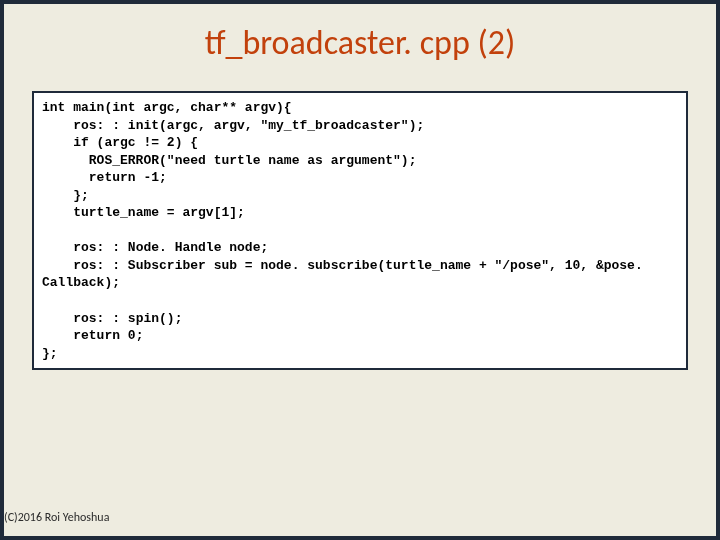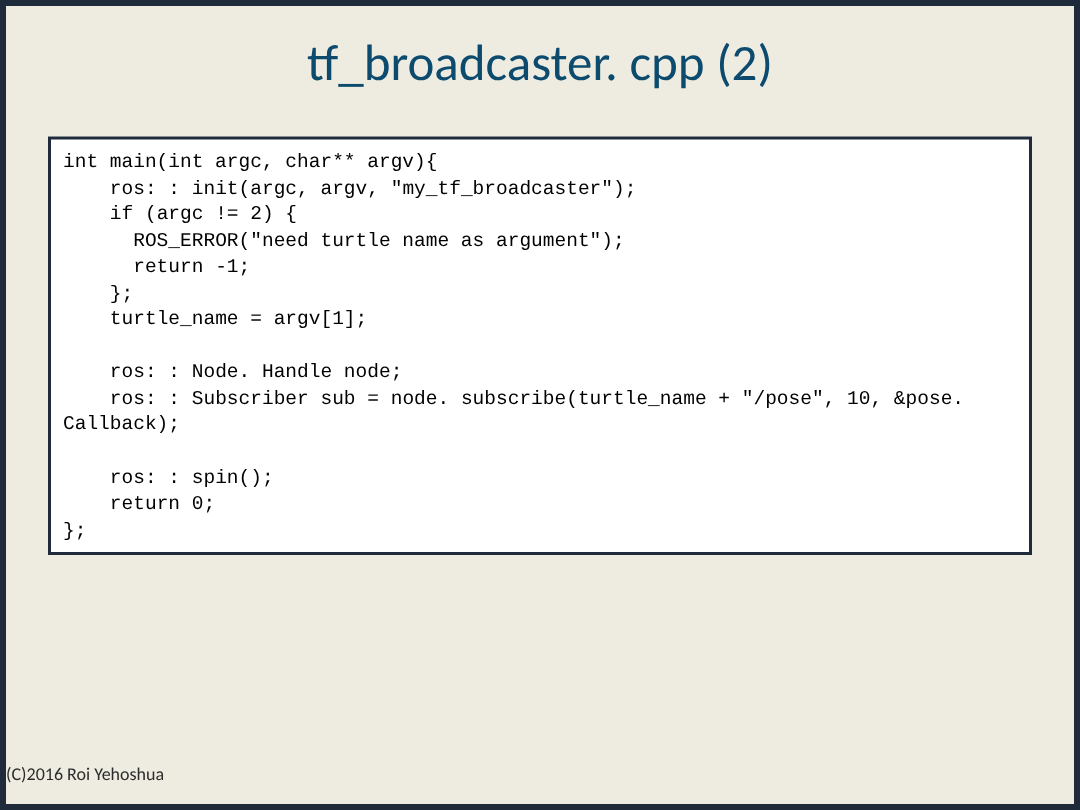--- a/index.html
+++ b/index.html
@@ -7,34 +7,35 @@
   body {
     background: #eeece0;
     border: 4px solid #1f2a3a;
     font-family: Calibri, Candara, "Segoe UI", sans-serif;
     display: flex;
     flex-direction: column;
   }
   .title {
     text-align: center;
     font-size: 34px;
-    color: #0c4a6e;
+    color: #c2410c;
     padding: 18px 0 10px 0;
     font-weight: 400;
   }
   .code-box {
     margin: 18px 28px 0 28px;
     background: #ffffff;
     border: 2px solid #1f2a3a;
     padding: 6px 8px;
     font-family: "Consolas", "Courier New", monospace;
     font-size: 13px;
     line-height: 1.35;
     color: #000;
     white-space: pre-wrap;
+    font-weight: bold;
   }
   .footer {
     margin-top: auto;
     text-align: left;
     font-size: 12px;
     color: #2c2c2c;
     padding-bottom: 12px;
   }
 </style>
 </head>

